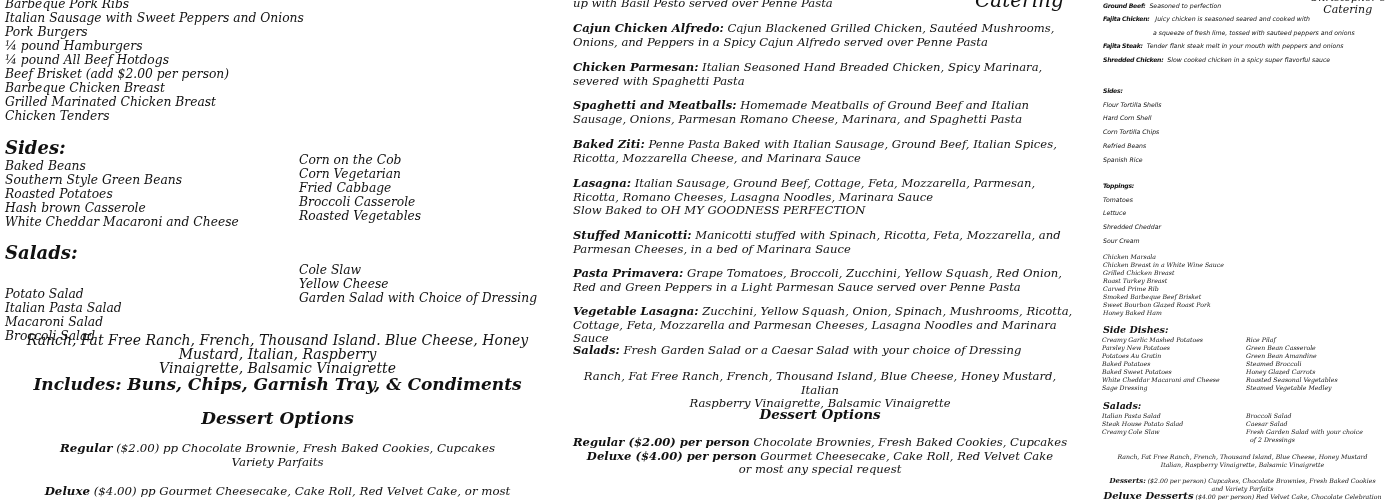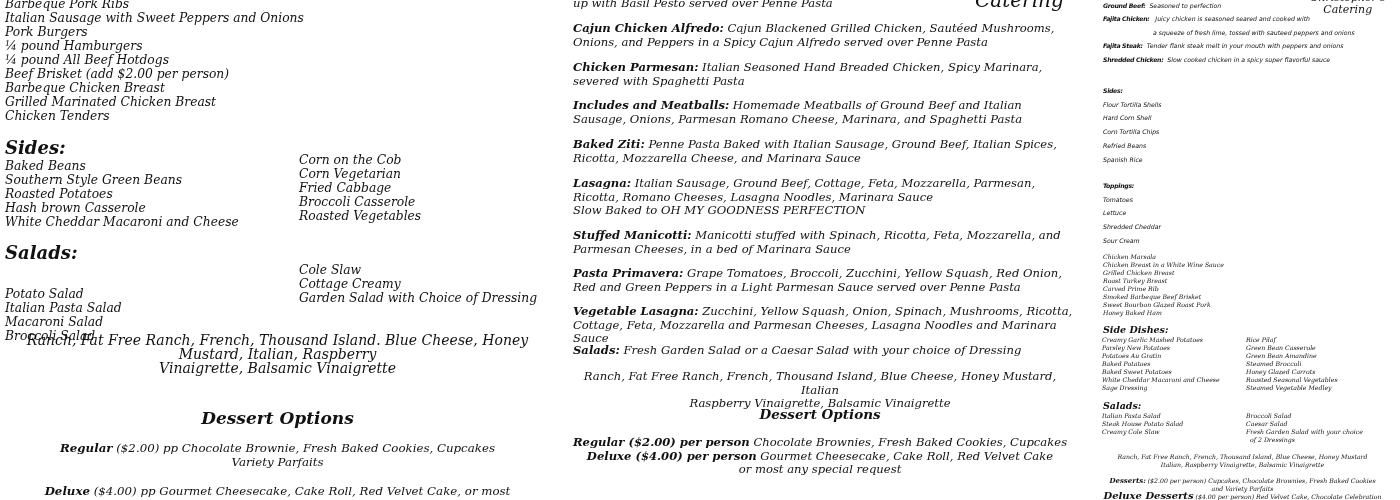--- a/index.html
+++ b/index.html
@@ -65,29 +65,30 @@
 
   <div class="h" style="top:242px;">Salads:</div>
   <div class="list" style="top:263px;margin-top:24px;">
     <div>Potato Salad</div>
     <div>Italian Pasta Salad</div>
     <div>Macaroni Salad</div>
     <div>Broccoli Salad</div>
   </div>
   <div class="col2" style="top:263px;">
     <div>Cole Slaw</div>
-    <div>Cottage Creamy</div>
+    <div>Yellow Cheese</div>
     <div>Garden Salad with Choice of Dressing</div>
   </div>
 
   <div class="center" style="top:333px; font-size:14px; line-height:14px;">
     <div>Ranch, Fat Free Ranch, French, Thousand Island. Blue Cheese, Honey Mustard, Italian, Raspberry</div>
     <div>Vinaigrette, Balsamic Vinaigrette</div>
   </div>
 
+  <div class="center b" style="top:374px; font-size:17px;">Includes: Buns, Chips, Garnish Tray, &amp; Condiments</div>
   <div class="center b" style="top:408px; font-size:17px;">Dessert Options</div>
 
   <div class="center" style="top:441px; font-size:11.8px; line-height:14px;font-style:italic;">
     <div><span class="b">Regular</span><span> ($2.00) pp Chocolate Brownie, Fresh Baked Cookies, Cupcakes</span></div>
     <div>Variety Parfaits</div>
   </div>
   <div class="center" style="top:484px; font-size:11.8px; line-height:14px;">
     <div><span class="b">Deluxe</span><span> ($4.00) pp Gourmet Cheesecake, Cake Roll, Red Velvet Cake, or most</span></div>
   </div>
 </div>
@@ -96,21 +97,21 @@
   <div class="logo">Catering</div>
   <div class="entry" style="top:-3px;">up with Basil Pesto served over Penne Pasta</div>
 
   <div class="entry" style="top:22px;">
     <span class="t">Cajun Chicken Alfredo:</span><span> Cajun Blackened Grilled Chicken, Sautéed Mushrooms, Onions, and Peppers in a Spicy Cajun Alfredo served over Penne Pasta</span>
   </div>
   <div class="entry" style="top:61px;">
     <span class="t">Chicken Parmesan:</span><span> Italian Seasoned Hand Breaded Chicken, Spicy Marinara, severed with Spaghetti Pasta</span>
   </div>
   <div class="entry" style="top:99px;">
-    <span class="t">Includes and Meatballs:</span><span> Homemade Meatballs of Ground Beef and Italian Sausage, Onions, Parmesan Romano Cheese, Marinara, and Spaghetti Pasta</span>
+    <span class="t">Spaghetti and Meatballs:</span><span> Homemade Meatballs of Ground Beef and Italian Sausage, Onions, Parmesan Romano Cheese, Marinara, and Spaghetti Pasta</span>
   </div>
   <div class="entry" style="top:138px;">
     <span class="t">Baked Ziti:</span><span> Penne Pasta Baked with Italian Sausage, Ground Beef, Italian Spices, Ricotta, Mozzarella Cheese, and Marinara Sauce</span>
   </div>
   <div class="entry" style="top:177px;">
     <span class="t">Lasagna:</span><span> Italian Sausage, Ground Beef, Cottage, Feta, Mozzarella, Parmesan, Ricotta, Romano Cheeses, Lasagna Noodles, Marinara Sauce</span>
     <div>Slow Baked to OH MY GOODNESS PERFECTION</div>
   </div>
   <div class="entry" style="top:229px;">
     <span class="t">Stuffed Manicotti:</span><span> Manicotti stuffed with Spinach, Ricotta, Feta, Mozzarella, and Parmesan Cheeses, in a bed of Marinara Sauce</span>

